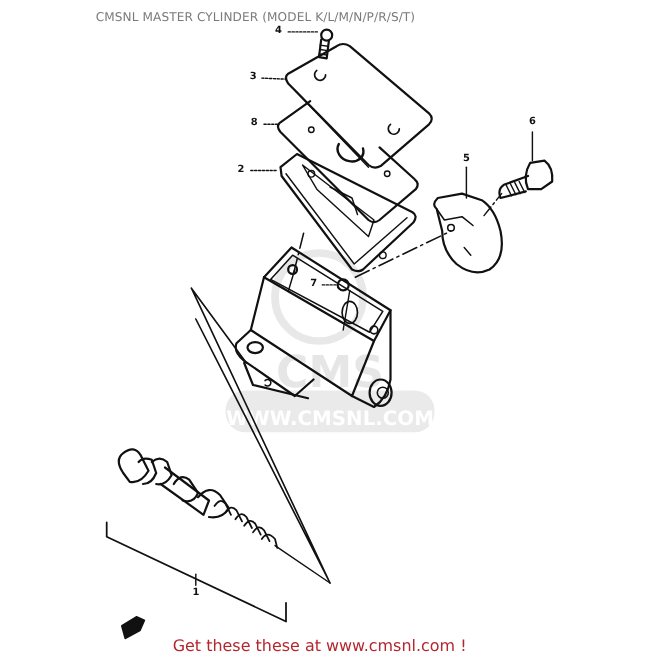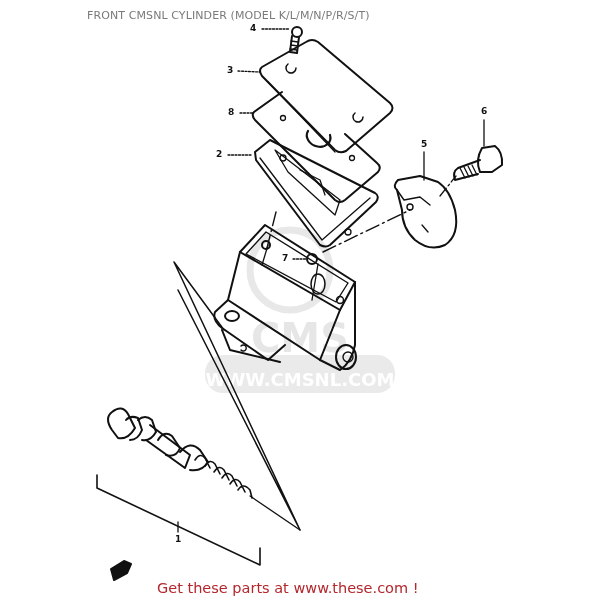--- a/index.html
+++ b/index.html
@@ -6,21 +6,21 @@
   body { width: 600px; height: 600px; position: relative; overflow: hidden; font-family: "DejaVu Sans", sans-serif; }
   .title { position: absolute; left: 87px; top: 9px; font-size: 11px; color: #7a7a7a; letter-spacing: 0.1px; white-space: nowrap; }
   .footer { position: absolute; left: 157px; top: 580px; font-size: 14.5px; color: #b3272d; white-space: nowrap; }
   .diagram { position: absolute; left: 0; top: 0; width: 600px; height: 600px; }
   .lbl { position: absolute; font-family: "DejaVu Sans", sans-serif; font-size: 9px; font-weight: bold; color: #111; }
   .wm-text { font-family: "DejaVu Sans", sans-serif; font-weight: bold; }
 </style>
 </head>
 <body>
 
-<div class="title">FRONT CMSNL CYLINDER (MODEL K/L/M/N/P/R/S/T)</div>
+<div class="title">CMSNL MASTER CYLINDER (MODEL K/L/M/N/P/R/S/T)</div>
 
 <svg class="diagram" viewBox="0 0 600 600" xmlns="http://www.w3.org/2000/svg">
 
   <g opacity="0.55">
     <circle cx="290" cy="270" r="40" fill="none" stroke="#d6d6d6" stroke-width="7"></circle>
     <rect x="205" y="355" width="190" height="38" rx="18" fill="#d9d9d9"></rect>
     <text class="wm-text" x="300" y="386" text-anchor="middle" font-size="18" fill="#ffffff">WWW.CMSNL.COM</text>
     <text class="wm-text" x="300" y="352" text-anchor="middle" font-size="40" fill="#d3d3d3">CMS</text>
   </g>
 
@@ -121,13 +121,13 @@
 
 <div class="lbl" style="left:250px;top:23px;">4</div>
 <div class="lbl" style="left:227px;top:65px;">3</div>
 <div class="lbl" style="left:228px;top:107px;">8</div>
 <div class="lbl" style="left:216px;top:149px;">2</div>
 <div class="lbl" style="left:481px;top:106px;">6</div>
 <div class="lbl" style="left:421px;top:139px;">5</div>
 <div class="lbl" style="left:282px;top:253px;">7</div>
 <div class="lbl" style="left:175px;top:534px;">1</div>
 
-<div class="footer">Get these parts at www.these.com !</div>
+<div class="footer">Get these these at www.cmsnl.com !</div>
 
 </body></html>

